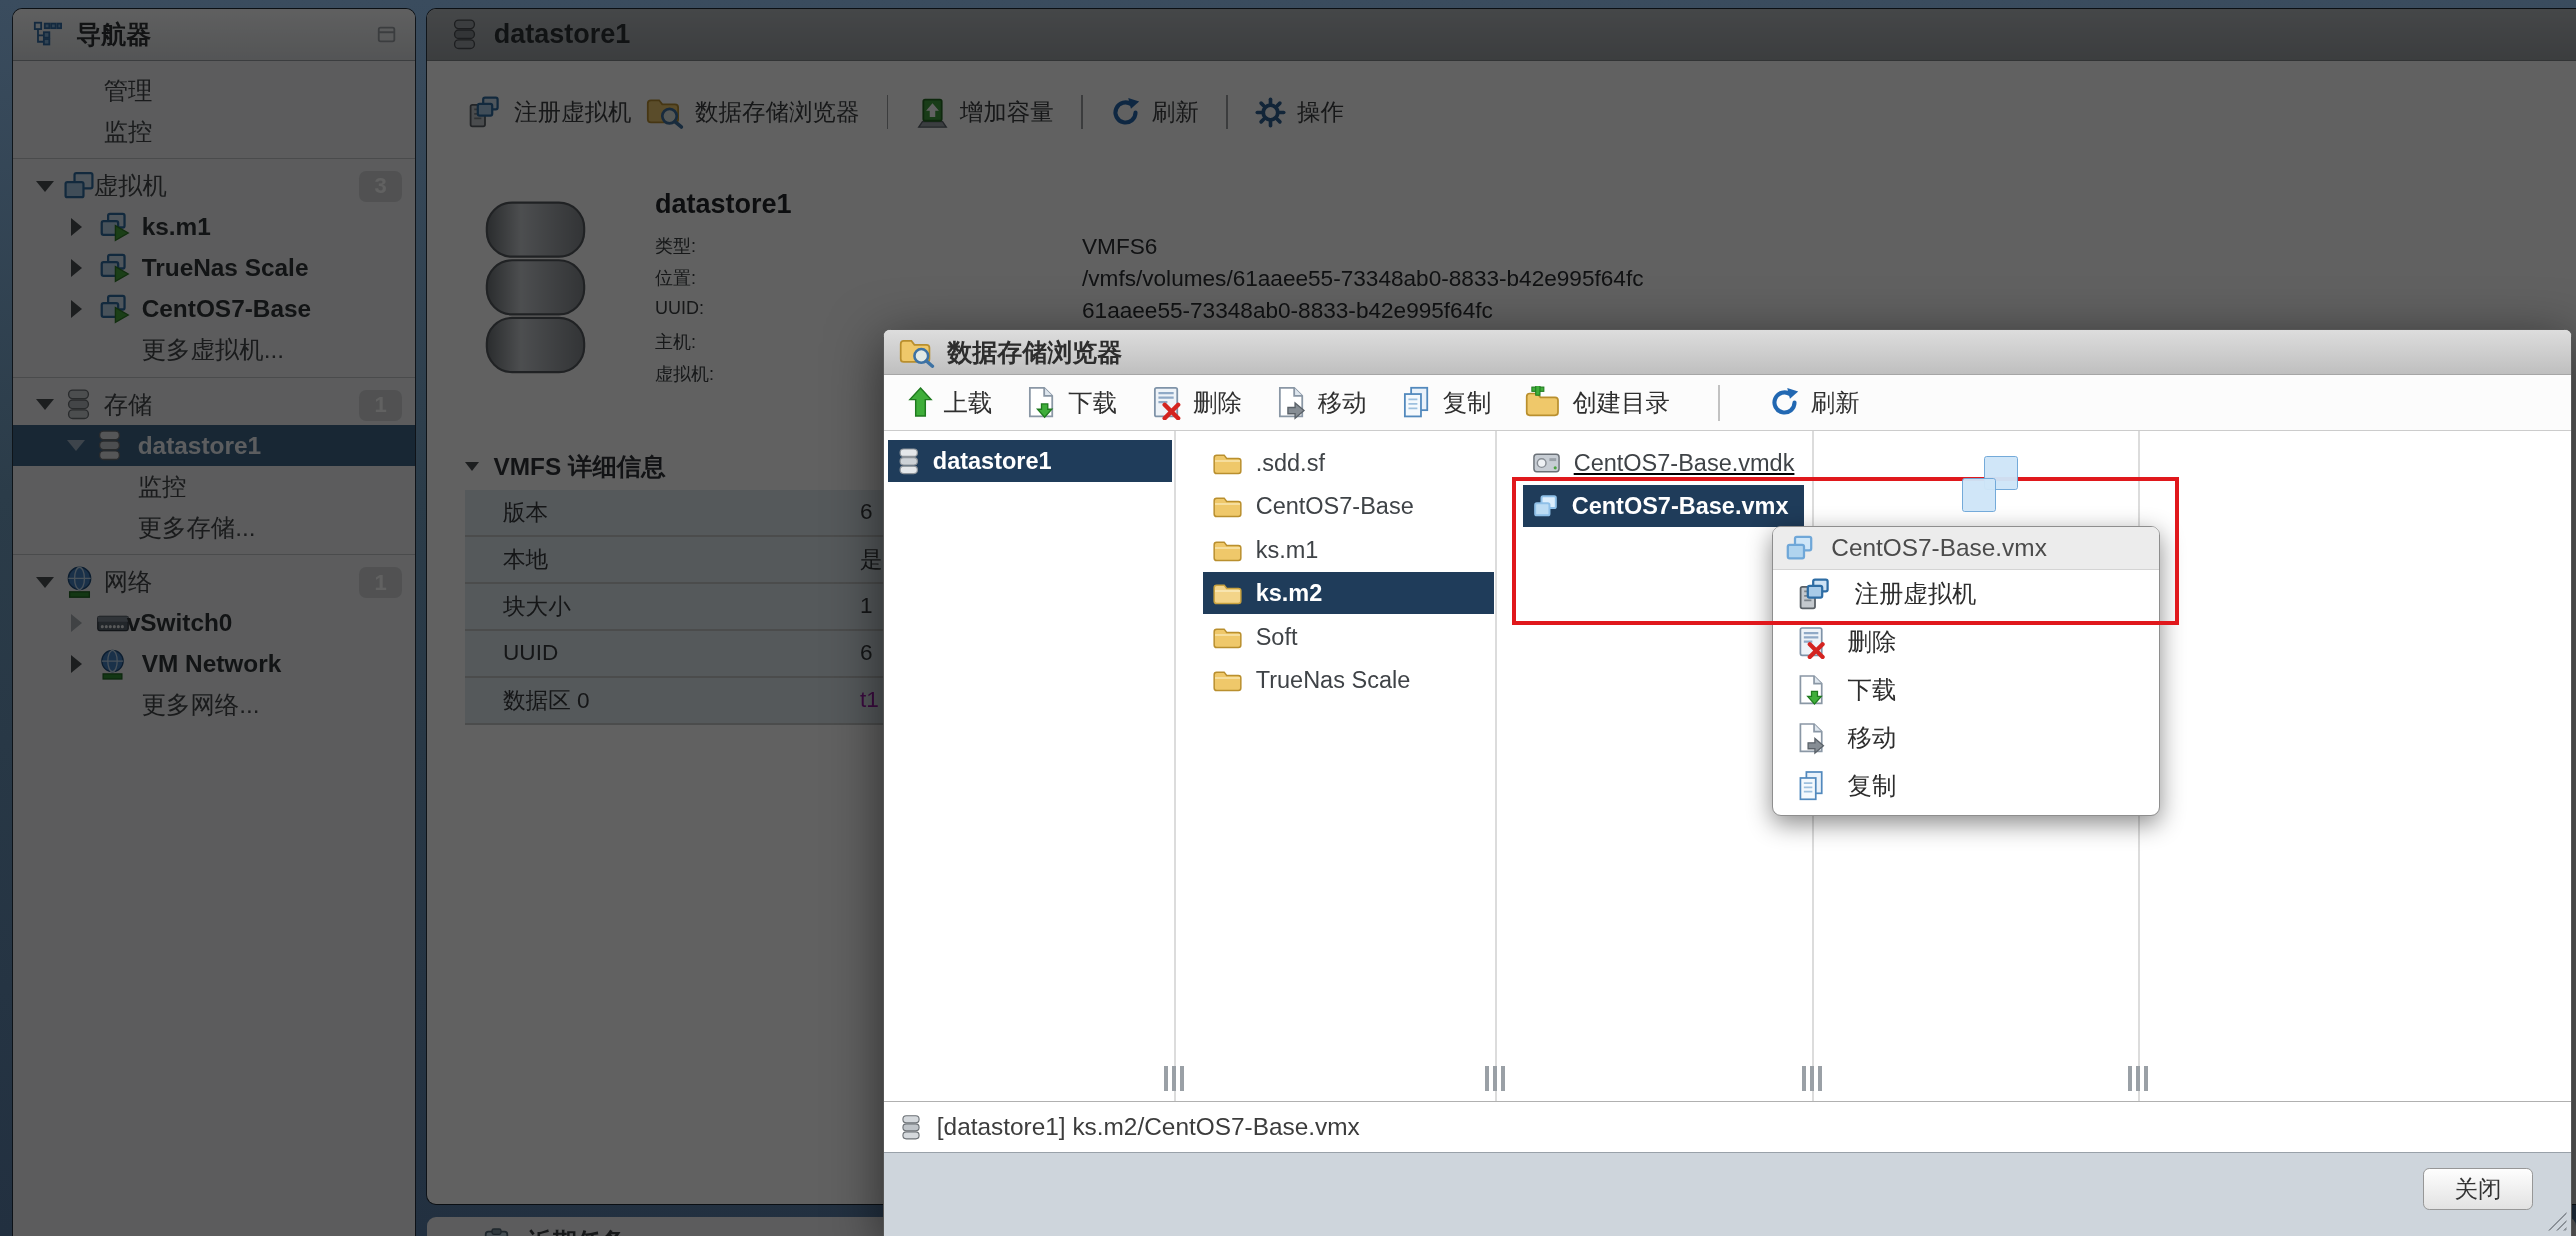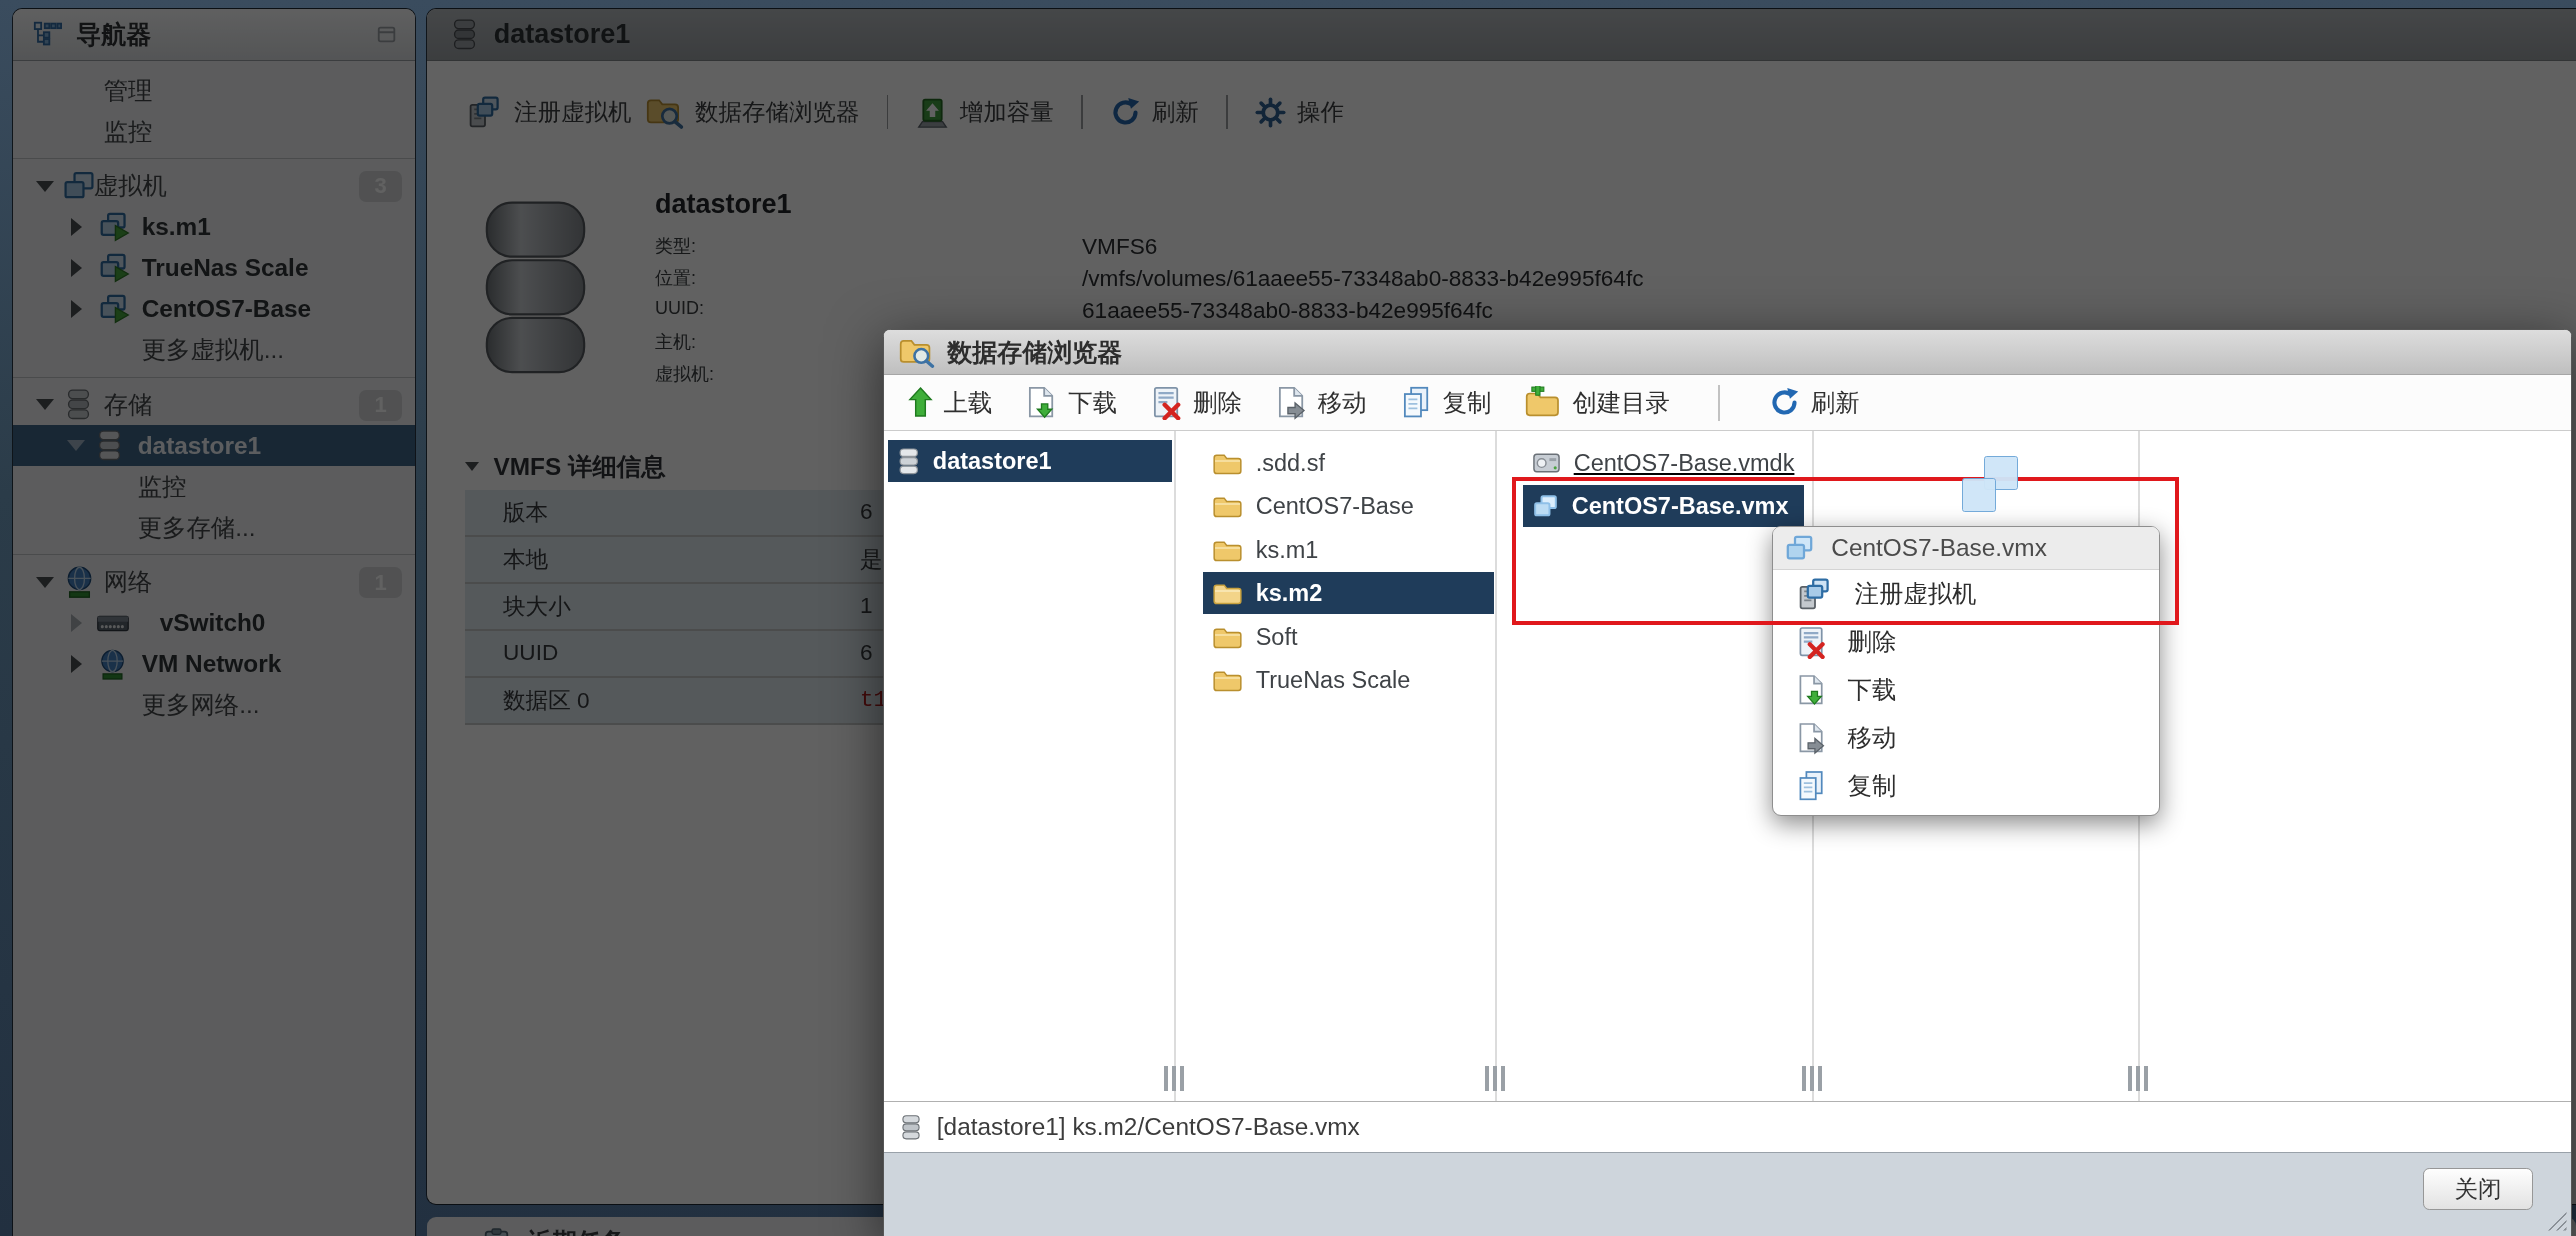--- a/index.html
+++ b/index.html
@@ -54,21 +54,21 @@
   .frow .fl { width:427px; font-size:18px; color:#3c4043; }
   .frow .fv { font-size:22.6px; color:#2c2f33; white-space:nowrap; }
   .vmfs { position:absolute; left:38px; top:436px; width:1086px; }
   .vmfs-h { height:43px; display:flex; align-items:center; gap:14.5px; }
   .vmfs-h .t { font-size:24.4px; font-weight:bold; color:#2f3338; }
   .vmfs-h .arr-d { border-left-width:7.2px; border-right-width:7.2px; border-top-width:9px; }
   .vtable { margin-top:1.8px; }
   .vrow { height:47px; background:#dfeaf1; border-bottom:2.7px solid #c6c7c9; position:relative; display:flex; align-items:center; }
   .vrow .vl { padding-left:38px; font-size:22.6px; color:#383b3e; }
   .vrow .vv { position:absolute; left:395px; font-size:22.6px; color:#383b3e; white-space:nowrap; }
-  .vrow .vv.link { color:#b91c1c;font-family:Liberation Mono, monospace; }
+  .vrow .vv.link { color:#a21caf; }
   .recent { position:absolute; left:427px; top:1217px; width:2149px; height:19px;
     background:#f1f2f4; border-radius:9px 9px 0 0; overflow:hidden; }
   .recent .inner { display:flex; align-items:center; gap:18px; padding:9px 0 0 56px; }
   .recent .t { font-size:24.4px; font-weight:bold; color:#3a3e42; }
 
   
   .dialog { position:absolute; left:883px; top:329px; width:1689px; height:908px;
     background:#ffffff; border:1.8px solid #565656; border-radius:7.2px 7.2px 0 0;
     box-shadow:0 12.7px 54px rgba(0,0,0,0.55); z-index:50; }
   .dlg-title { height:45px; display:flex; align-items:center; gap:12.7px; padding:0 14.5px;
@@ -246,21 +246,21 @@
           <rect x="2" y="6" width="34" height="6" fill="#7d8894"></rect>
           <g fill="#e8eaec">
             <circle cx="7" cy="17.5" r="1.7"></circle>
               <circle cx="11.5" cy="17.5" r="1.7"></circle>
               <circle cx="16" cy="17.5" r="1.7"></circle>
             <circle cx="20.5" cy="17.5" r="1.7"></circle>
               <circle cx="25" cy="17.5" r="1.7"></circle>
               <circle cx="29.5" cy="17.5" r="1.7"></circle>
           </g>
         </svg>
-        <span class="lbl b pos-a" style="left:147px;">vSwitch0</span>
+        <span class="lbl b pos-a" style="left:114px;">vSwitch0</span>
       </div>
       <div class="row">
         <span class="arr-r pos-a" style="left:58px;"></span>
         <svg class="ic pos-a" style="left:85px;" width="29" height="33" viewBox="0 0 34 38">
           <circle cx="17" cy="15" r="12.5" fill="#4381c4" stroke="#1d4d7f" stroke-width="1.5"></circle>
           <ellipse cx="17" cy="15" rx="5.5" ry="12.5" fill="none" stroke="#bcd7ee" stroke-width="1.5"></ellipse>
           <path d="M4.5 15 h25" stroke="#bcd7ee" stroke-width="1.5"></path>
           <rect x="6" y="30" width="22" height="6" fill="#2f9230" stroke="#1c6420" stroke-width="1.5"></rect>
         </svg>
         <span class="lbl b pos-a" style="left:129px;">VM Network</span>

